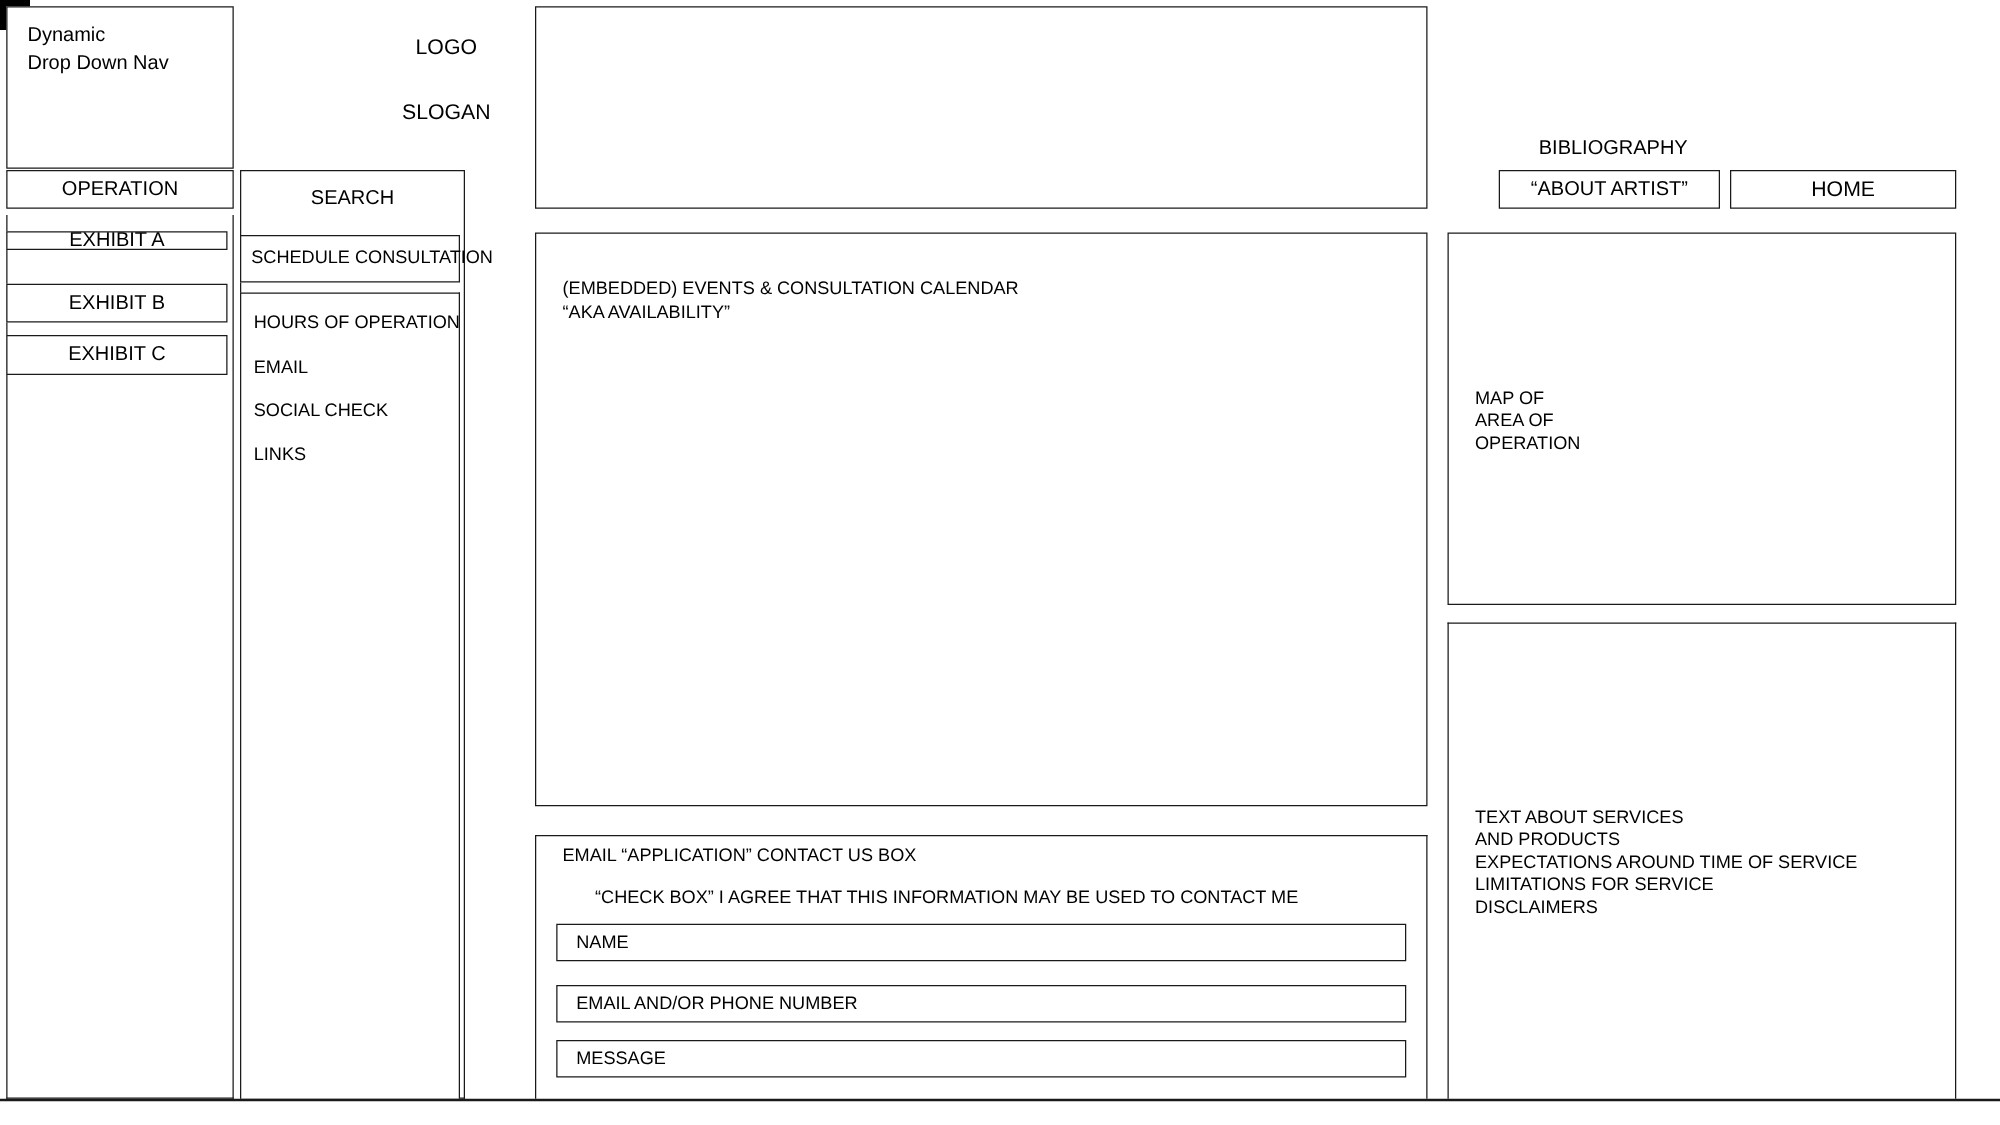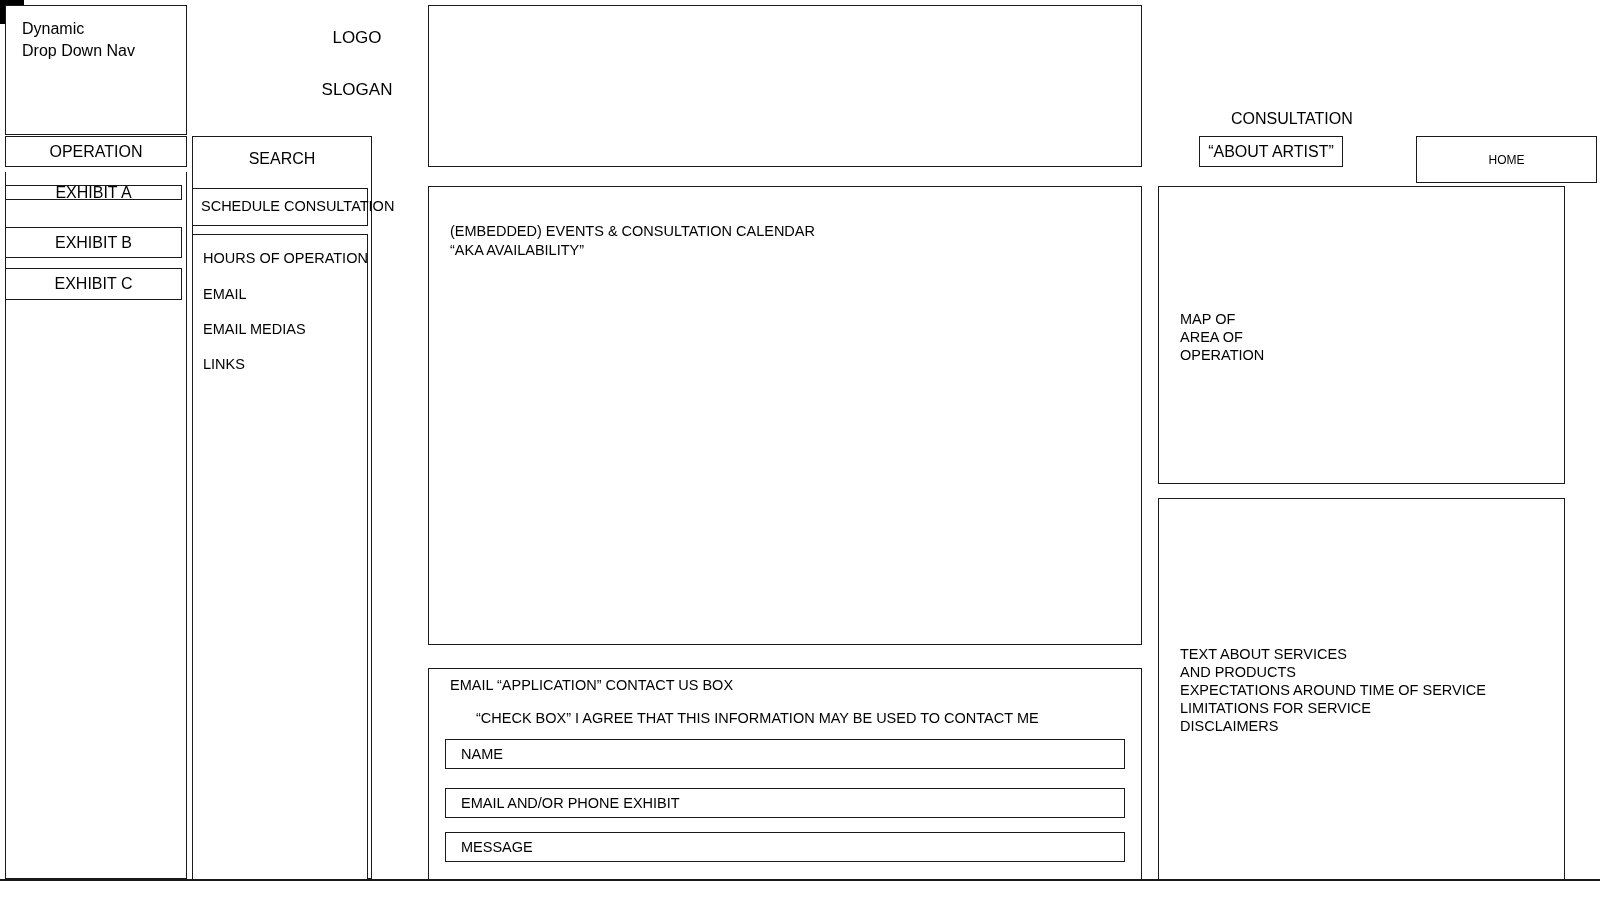--- a/index.html
+++ b/index.html
@@ -40,22 +40,22 @@
   #exhibits-btn { left: 5px;   top: 136px; width: 182px; height: 31px; font-size: 16px; }
   #search-btn   { left: 192px; top: 136px; width: 180px; height: 45px; font-size: 16px; }
 
   
   #logo-banner  { left: 428px; top: 5px; width: 714px; height: 162px; }
   #logo-text    { left: 0;  top: 28px; width: 714px; font-size: 17px; }
   #slogan-text  { left: 0;  top: 80px; width: 714px; font-size: 17px; }
 
   
   #bibliography-label { left: 1231px; top: 110px; font-size: 16px; }
-  #about-artist-btn   { left: 1199px; top: 136px; width: 144px; height: 31px; font-size: 16px; }
-  #home-btn           { left: 1384px; top: 136px; width: 181px; height: 47px; font-size: 12px; margin-left: 32px; }
+  #about-artist-btn   { left: 1199px; top: 136px; width: 177px; height: 31px; font-size: 16px; }
+  #home-btn           { left: 1384px; top: 136px; width: 181px; height: 31px; font-size: 17px; }
 
   
   #exhibit-col   { left: 5px; top: 172px; width: 182px; height: 707px; border-top: none; }
   #exhibit-a     { left: 5px; top: 185px; width: 177px; height: 15px; font-size: 16px; }
   #exhibit-b     { left: 5px; top: 227px; width: 177px; height: 31px; font-size: 16px; }
   #exhibit-c     { left: 5px; top: 268px; width: 177px; height: 32px; font-size: 16px; }
 
   
   #col2-outer    { left: 192px; top: 172px; width: 180px; height: 707px; border-top: none; }
   #schedule-box  { left: 192px; top: 188px; width: 176px; height: 38px; }
@@ -96,52 +96,52 @@
 <div class="txt" id="nav-label-text">Dynamic
 Drop Down Nav</div>
 
 <div class="wire center" id="exhibits-btn">OPERATION</div>
 <div class="wire center" id="search-btn">SEARCH</div>
 
 <div class="wire" id="logo-banner"></div>
 <div class="txt center" id="logo-text">LOGO</div>
 <div class="txt center" id="slogan-text">SLOGAN</div>
 
-<div class="txt" id="bibliography-label">CONSULTATION</div>
+<div class="txt" id="bibliography-label">BIBLIOGRAPHY</div>
 <div class="wire center" id="about-artist-btn">“ABOUT ARTIST”</div>
 <div class="wire center" id="home-btn">HOME</div>
 
 <div class="wire" id="exhibit-col"></div>
 <div class="wire center" id="exhibit-a">EXHIBIT A</div>
 <div class="wire center" id="exhibit-b">EXHIBIT B</div>
 <div class="wire center" id="exhibit-c">EXHIBIT C</div>
 
 <div class="wire" id="col2-outer"></div>
 <div class="wire" id="schedule-box"></div>
 <div class="txt" id="schedule-text">SCHEDULE CONSULTATION</div>
 <div class="wire" id="info-box"></div>
 <div class="txt" id="hours-text">HOURS OF OPERATION</div>
 <div class="txt" id="email-text">EMAIL</div>
-<div class="txt" id="social-text">EMAIL MEDIAS</div>
+<div class="txt" id="social-text">SOCIAL CHECK</div>
 <div class="txt" id="links-text">LINKS</div>
 
 <div class="wire" id="calendar-box"></div>
 <div class="txt" id="calendar-text">(EMBEDDED) EVENTS &amp; CONSULTATION CALENDAR
 “AKA AVAILABILITY”</div>
 
 <div class="wire" id="contact-box"></div>
 <div class="txt" id="contact-title">EMAIL “APPLICATION” CONTACT US BOX</div>
 <div id="checkbox-square"></div>
 <div class="txt" id="checkbox-label">“CHECK BOX” I AGREE THAT THIS INFORMATION MAY BE USED TO CONTACT ME</div>
 
 <div class="wire" id="name-field">
   <span class="field-label">NAME</span>
 </div>
 <div class="wire" id="contact-field">
-  <span class="field-label">EMAIL AND/OR PHONE EXHIBIT</span>
+  <span class="field-label">EMAIL AND/OR PHONE NUMBER</span>
 </div>
 <div class="wire" id="message-field">
   <span class="field-label">MESSAGE</span>
 </div>
 
 <div class="wire" id="map-box"></div>
 <div class="txt" id="map-text">MAP OF
 AREA OF
 OPERATION</div>
 

